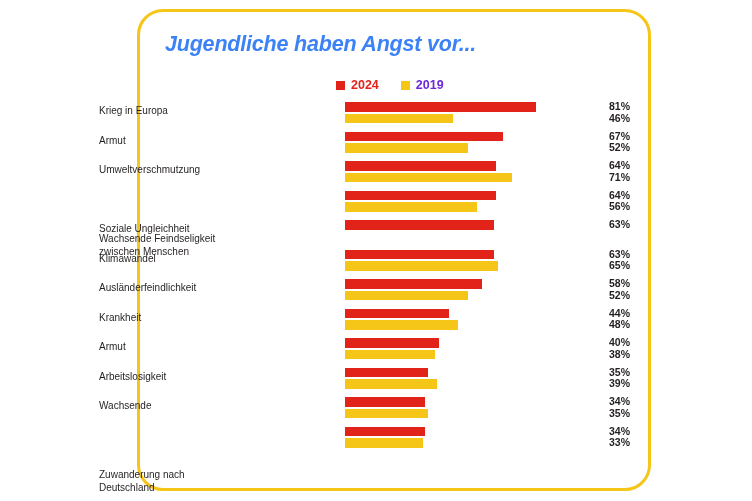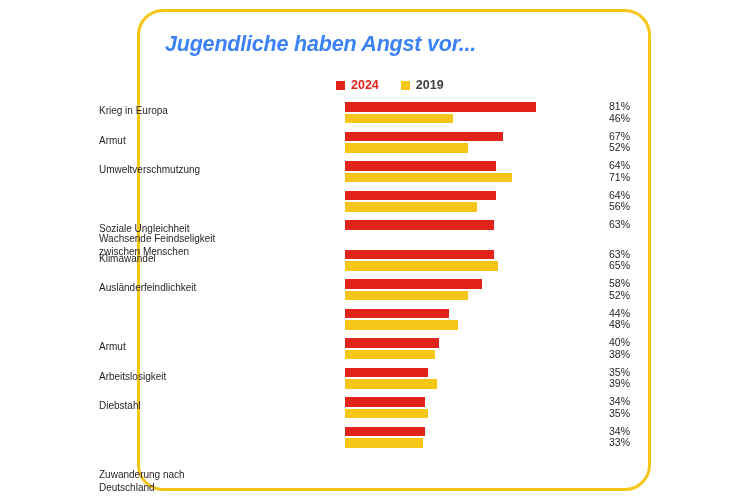--- a/index.html
+++ b/index.html
@@ -50,21 +50,21 @@
     align-items: center;
     gap: 6px;
     text-align: center;
   }
   .legend-swatch {
     width: 9px;
     height: 9px;
     display: inline-block;
   }
   .legend-label-2024 { color: #e2231a; }
-  .legend-label-2019 { color: #404040; }
+  .legend-label-2019 { color: #6d28d9; }
 
   #plot {
     position: absolute;
     left: 0;
     top: 88px;
     width: 508px;
   }
   .row {
     position: relative;
     height: 29.5px;
@@ -96,21 +96,21 @@
   .bar-2024 { background: #e2231a; margin-bottom: 2.4px; }
   .bar-2019 { background: #f5c518; }
 
   .values {
     position: absolute;
     left: 450px;
     top: 1px;
     width: 40px;
     text-align: right;
     font-size: 10.5px;
-    font-weight: normal;
+    font-weight: bold;
     color: #231f20;
     line-height: 11.9px;
   }
   .values div { white-space: nowrap; }
 </style>
 </head>
 <body>
 
 <div id="card">
 
@@ -198,20 +198,21 @@
         <div class="bars">
           <div class="bar bar-2024" style="width: 136.765px; background: rgb(226, 35, 26);"></div>
           <div class="bar bar-2019" style="width: 122.617px; background: rgb(245, 197, 24);"></div>
         </div>
         <div class="values">
           <div>58%</div>
           <div>52%</div>
         </div>
       </div>
       <div class="row">
+        <div class="cat-label one-line">Krankheit</div>
         <div class="bars">
           <div class="bar bar-2024" style="width: 103.753px; background: rgb(226, 35, 26);"></div>
           <div class="bar bar-2019" style="width: 113.185px; background: rgb(245, 197, 24);"></div>
         </div>
         <div class="values">
           <div>44%</div>
           <div>48%</div>
         </div>
       </div>
       <div class="row">
@@ -230,21 +231,21 @@
         <div class="bars">
           <div class="bar bar-2024" style="width: 82.5309px; background: rgb(226, 35, 26);"></div>
           <div class="bar bar-2019" style="width: 91.963px; background: rgb(245, 197, 24);"></div>
         </div>
         <div class="values">
           <div>35%</div>
           <div>39%</div>
         </div>
       </div>
       <div class="row">
-        <div class="cat-label one-line">Diebstahl</div>
+        <div class="cat-label one-line">Wachsende</div>
         <div class="bars">
           <div class="bar bar-2024" style="width: 80.1728px; background: rgb(226, 35, 26);"></div>
           <div class="bar bar-2019" style="width: 82.5309px; background: rgb(245, 197, 24);"></div>
         </div>
         <div class="values">
           <div>34%</div>
           <div>35%</div>
         </div>
       </div>
       <div class="row">

